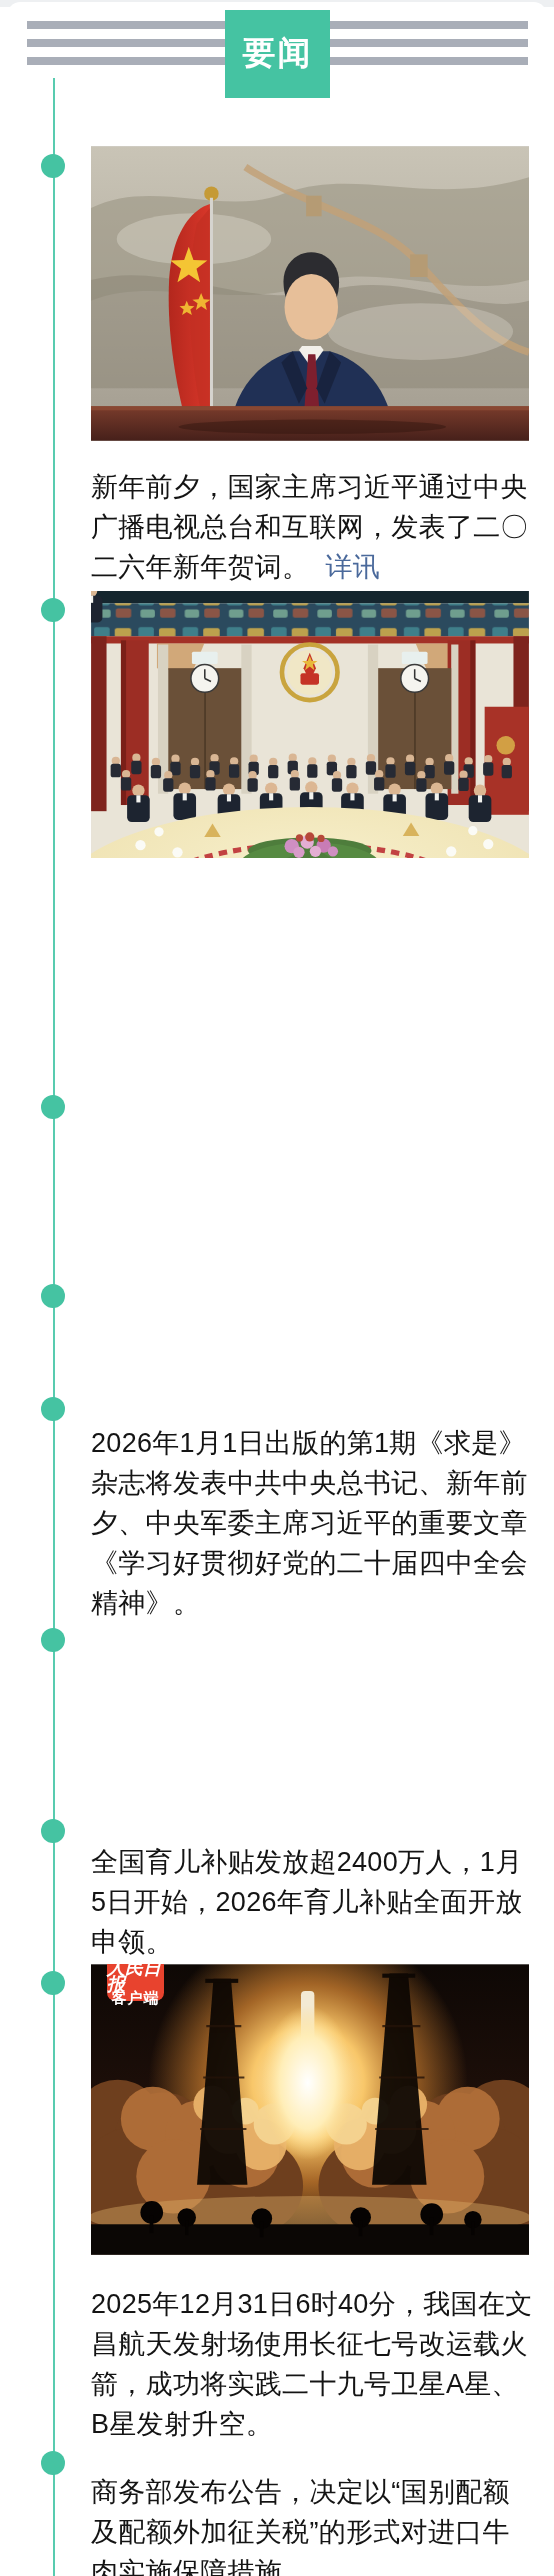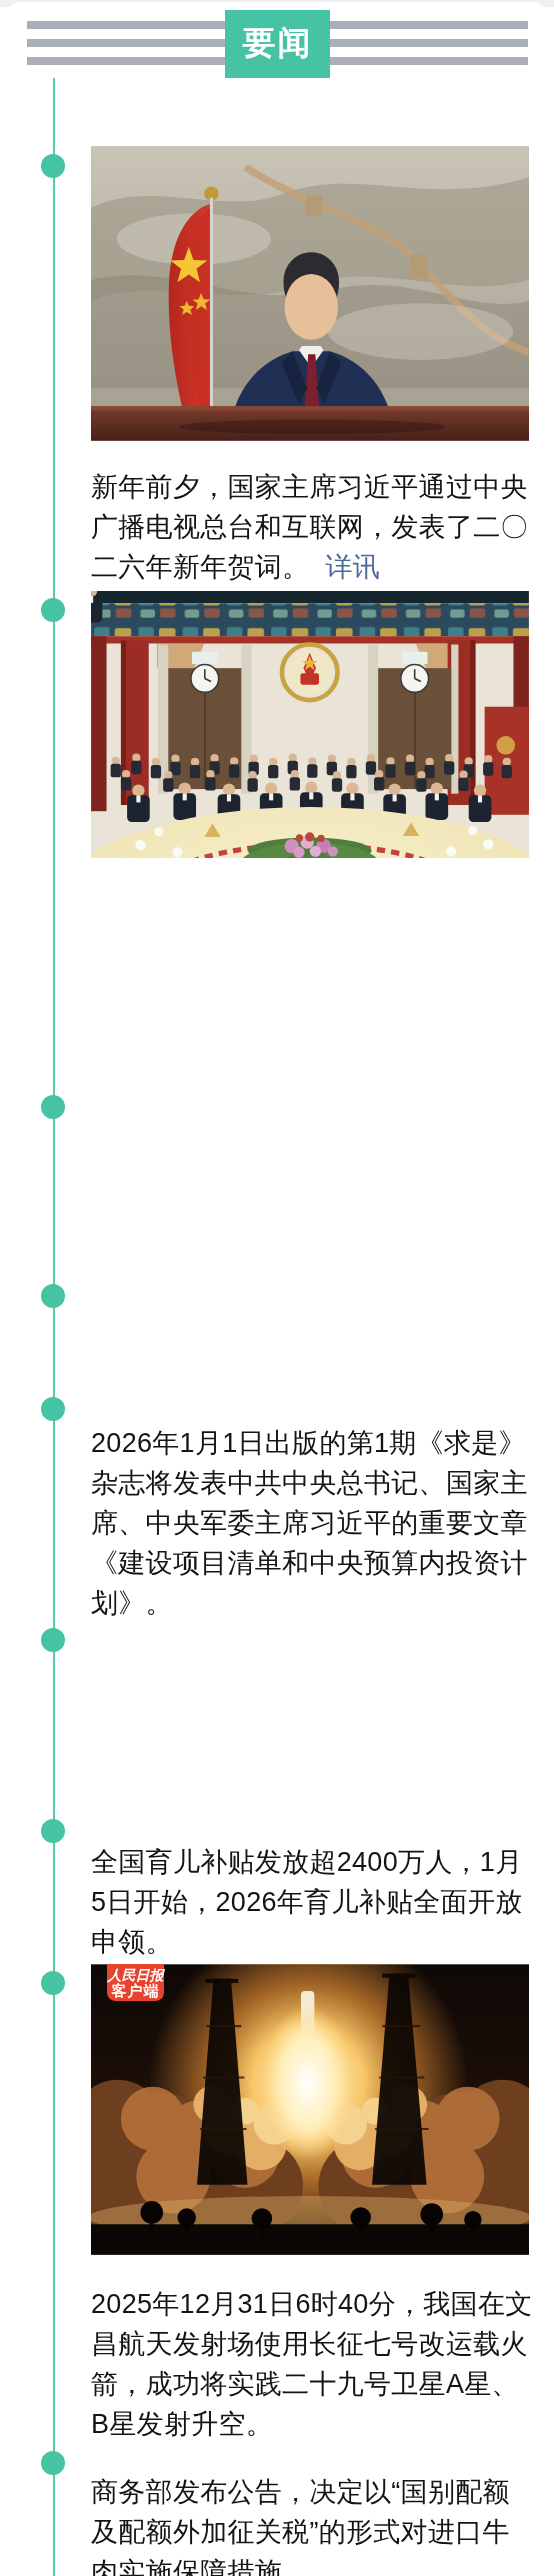--- a/index.html
+++ b/index.html
@@ -5,39 +5,39 @@
   html,body{margin:0;padding:0;background:#ffffff;}
   #page{
     position:relative;width:554px;height:2776px;margin:0 auto;
     background:#ffffff;overflow:hidden;
     font-family:"Liberation Sans",sans-serif;
   }
   .top-gray{position:absolute;left:0;top:0;width:554px;height:7.2px;background:#eef0f2;}
   .top-card{position:absolute;left:7.2px;top:2.1px;width:540px;height:31px;background:#ffffff;border-radius:13.4px 13.4px 0 0;}
   .stripe{position:absolute;left:27px;width:501px;height:7.7px;background:#A9AEB8;}
   .yw-btn{
-    position:absolute;left:225px;top:9.8px;width:105px;height:68px;background:#45C3A2;
+    position:absolute;left:225px;top:9.8px;width:105px;height:88px;background:#45C3A2;
     display:flex;align-items:center;justify-content:center;
     color:#ffffff;font-size:33px;font-weight:700;letter-spacing:2.1px;
   }
   .tl-line{position:absolute;left:53px;top:78px;width:1.5px;height:2688px;background:#58CBAF;}
   .tl-dot{position:absolute;left:41px;width:24px;height:24px;border-radius:50%;background:#45C3A2;}
   .photo{position:absolute;left:91px;width:438px;overflow:hidden;background:#ddd;}
   .para{
     position:absolute;left:91px;width:442px;
     font-size:27px;line-height:40px;color:#141414;letter-spacing:0.3px;
     text-align:left;word-break:break-all;
   }
   .detail-link{color:#4A699B;text-decoration:none;cursor:pointer;margin-left:16px;}
   .pd-badge{
     position:absolute;left:107px;top:1964px;width:57px;height:37px;background:#E8432E;
     border-radius:0 0 8.2px 8.2px;display:flex;flex-direction:column;align-items:center;justify-content:center;
     color:#fff;z-index:3;
   }
-  .pd-badge .l1{font-family:"DejaVu Serif",serif;font-style:italic;font-weight:700;font-size:14px;line-height:15.5px;}
+  .pd-badge .l1{font-family:"DejaVu Serif",serif;font-style:italic;font-weight:700;font-size:18px;line-height:15.5px;}
   .pd-badge .l2{font-size:15px;line-height:13.4px;letter-spacing:1px;font-weight:700;}
 </style>
 </head>
 <body>
 
 <div id="page">
 
   <div class="top-gray"></div>
   <div class="top-card"></div>
 
@@ -225,21 +225,21 @@
         <circle cx="772" cy="492" r="10"></circle>
         <circle cx="700" cy="506" r="10"></circle>
     </g>
     <polygon points="236,452 252,478 220,478" fill="#d8b35c"></polygon>
     <polygon points="622,450 638,476 606,476" fill="#d8b35c"></polygon>
   </svg>
 
 
 
 
-  <p class="para" style="top:1396px"><span>2026年1月1日出版的第1期《求是》杂志将发表中共中央总书记、国家主席、中央军委主席习近平的重要文章《建设项目清单和中央预算内投资计划》。</span></p>
+  <p class="para" style="top:1396px"><span>2026年1月1日出版的第1期《求是》杂志将发表中共中央总书记、新年前夕、中央军委主席习近平的重要文章《学习好贯彻好党的二十届四中全会精神》。</span></p>
 
 
   <p class="para" style="top:1815px"><span>全国育儿补贴发放超2400万人，1月5日开始，2026年育儿补贴全面开放申领。</span></p>
 
   <svg class="photo" style="top:1964px;height:291px" viewBox="0 0 851 564">
     <defs>
       <linearGradient id="sky3" x1="0" y1="0" x2="0" y2="1">
         <stop offset="0" stop-color="#0e0805"></stop>
           <stop offset="0.55" stop-color="#20100a"></stop>
           <stop offset="1" stop-color="#2a180c"></stop>

